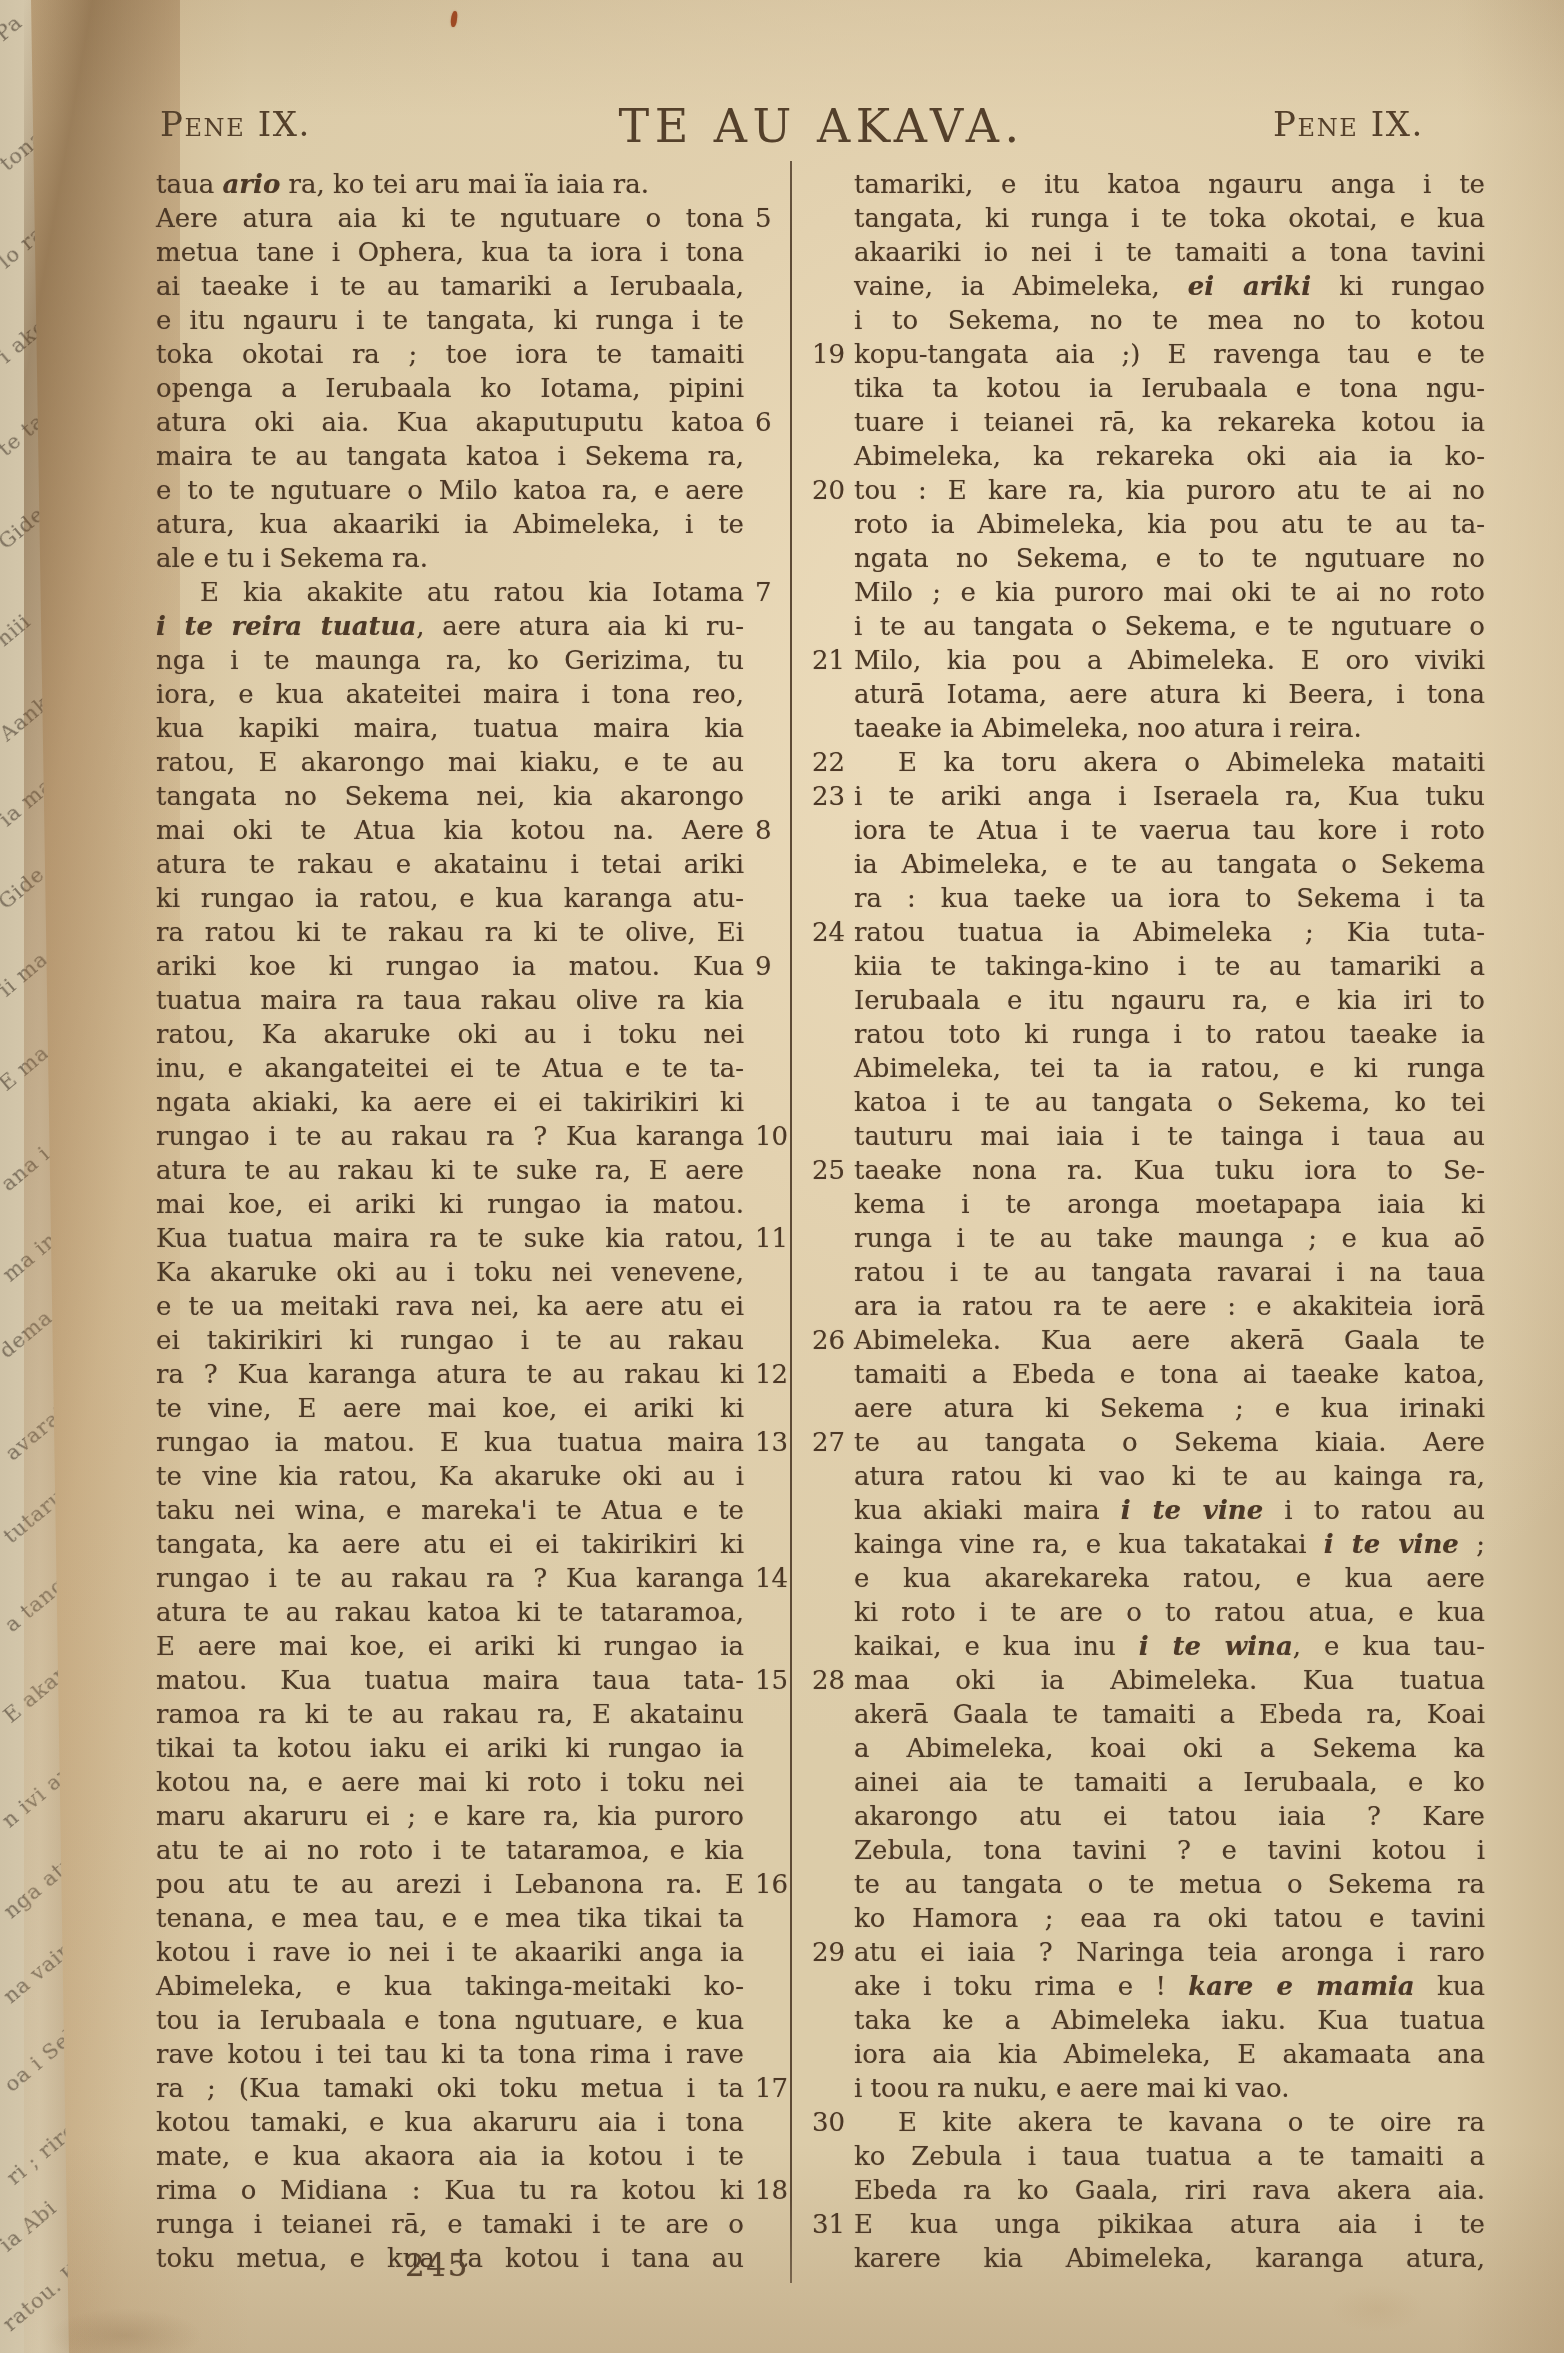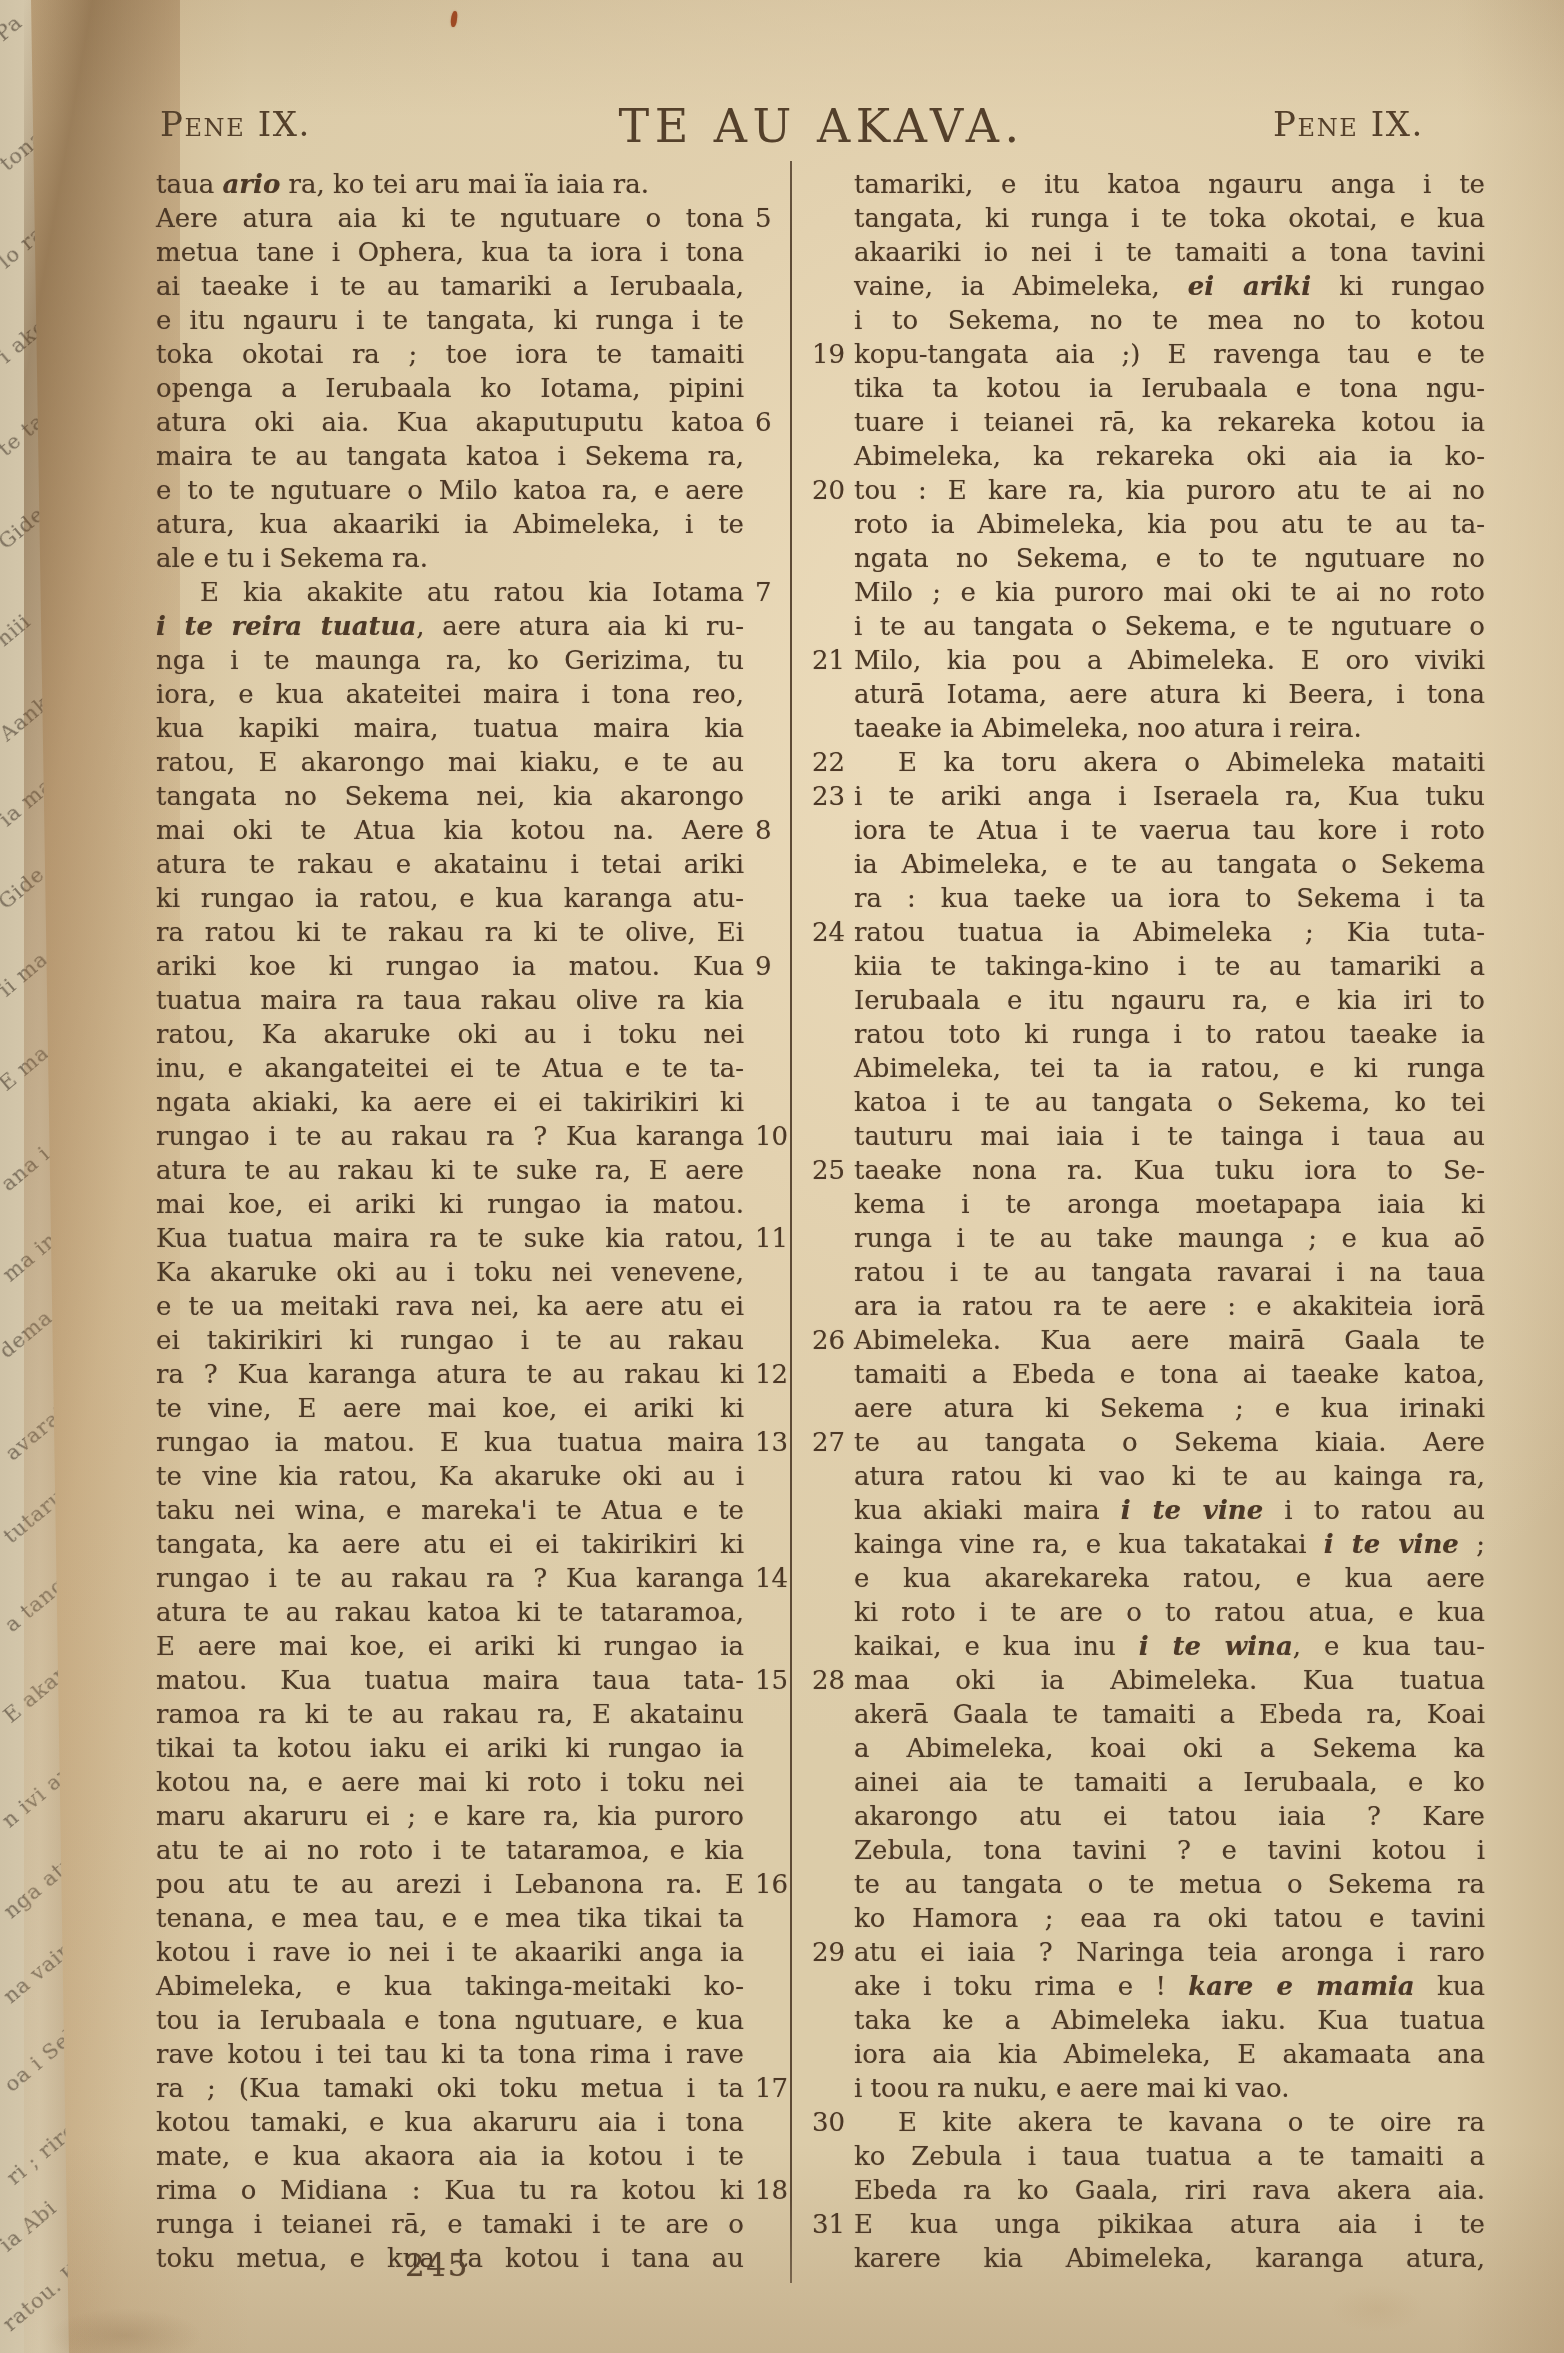--- a/index.html
+++ b/index.html
@@ -224,21 +224,21 @@
       <div class="line"><span>Ierubaala e itu ngauru ra, e kia iri to</span></div>
       <div class="line"><span>ratou toto ki runga i to ratou taeake ia</span></div>
       <div class="line"><span>Abimeleka, tei ta ia ratou, e ki runga</span></div>
       <div class="line"><span>katoa i te au tangata o Sekema, ko tei</span></div>
       <div class="line"><span>tauturu mai iaia i te tainga i taua au</span></div>
       <div class="line"><span>taeake nona ra.  Kua tuku iora to Se-</span><span class="vnum right-side">25</span></div>
       <div class="line"><span>kema i te aronga moetapapa iaia ki</span></div>
       <div class="line"><span>runga i te au take maunga ; e kua aō</span></div>
       <div class="line"><span>ratou i te au tangata ravarai i na taua</span></div>
       <div class="line"><span>ara ia ratou ra te aere : e akakiteia iorā</span></div>
-      <div class="line"><span>Abimeleka.  Kua aere mairā Gaala te</span><span class="vnum right-side">26</span></div>
+      <div class="line"><span>Abimeleka.  Kua aere akerā Gaala te</span><span class="vnum right-side">26</span></div>
       <div class="line"><span>tamaiti a Ebeda e tona ai taeake katoa,</span></div>
       <div class="line"><span>aere atura ki Sekema ; e kua irinaki</span></div>
       <div class="line"><span>te au tangata o Sekema kiaia.  Aere</span><span class="vnum right-side">27</span></div>
       <div class="line"><span>atura ratou ki vao ki te au kainga ra,</span></div>
       <div class="line"><span>kua akiaki maira </span><i>i te vine</i><span> i to ratou au</span></div>
       <div class="line"><span>kainga vine ra, e kua takatakai </span><i>i te vine</i><span> ;</span></div>
       <div class="line"><span>e kua akarekareka ratou, e kua aere</span></div>
       <div class="line"><span>ki roto i te are o to ratou atua, e kua</span></div>
       <div class="line"><span>kaikai, e kua inu </span><i>i te wina</i><span>, e kua tau-</span></div>
       <div class="line"><span>maa oki ia Abimeleka.  Kua tuatua</span><span class="vnum right-side">28</span></div>

